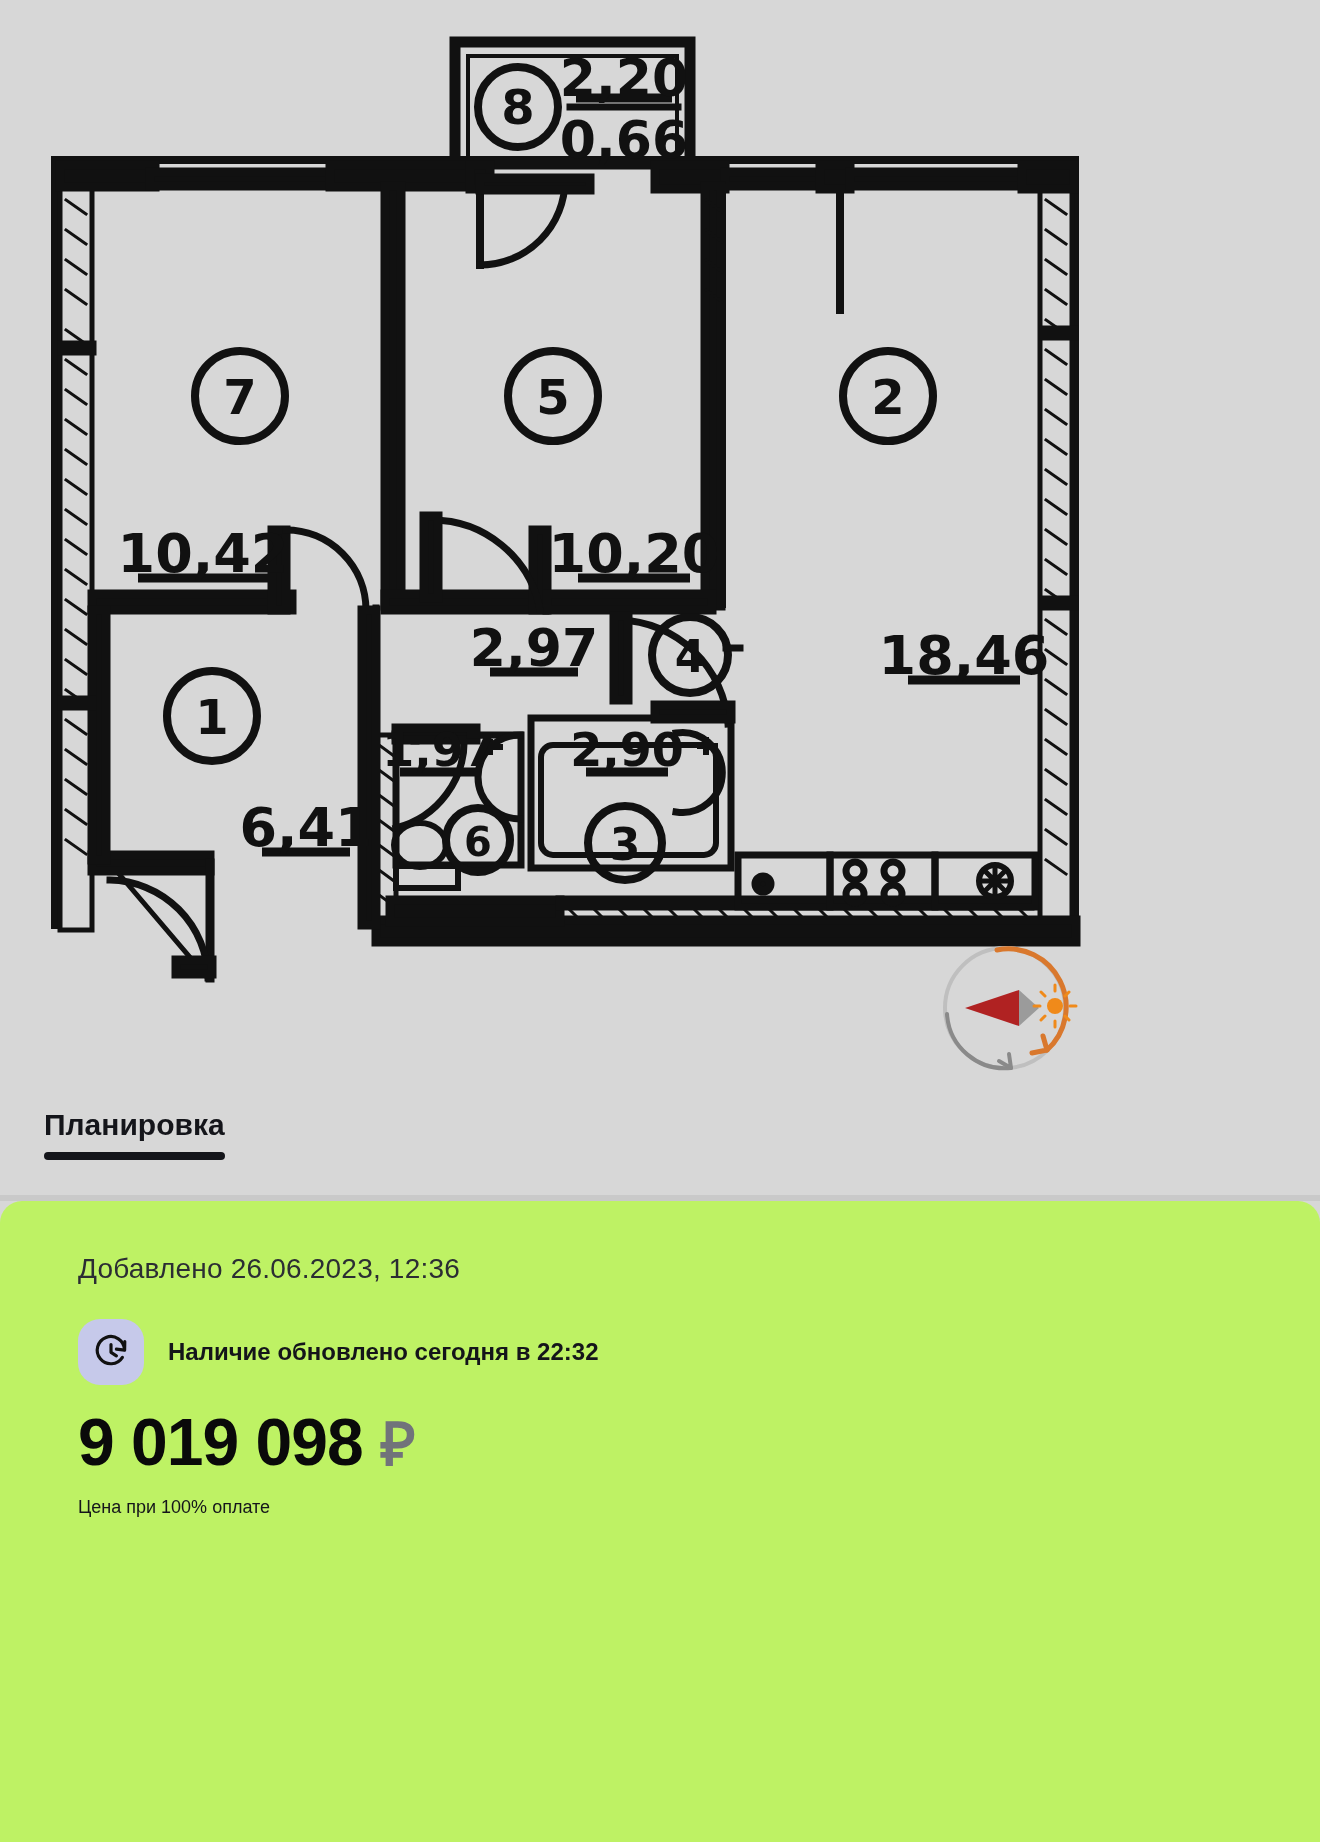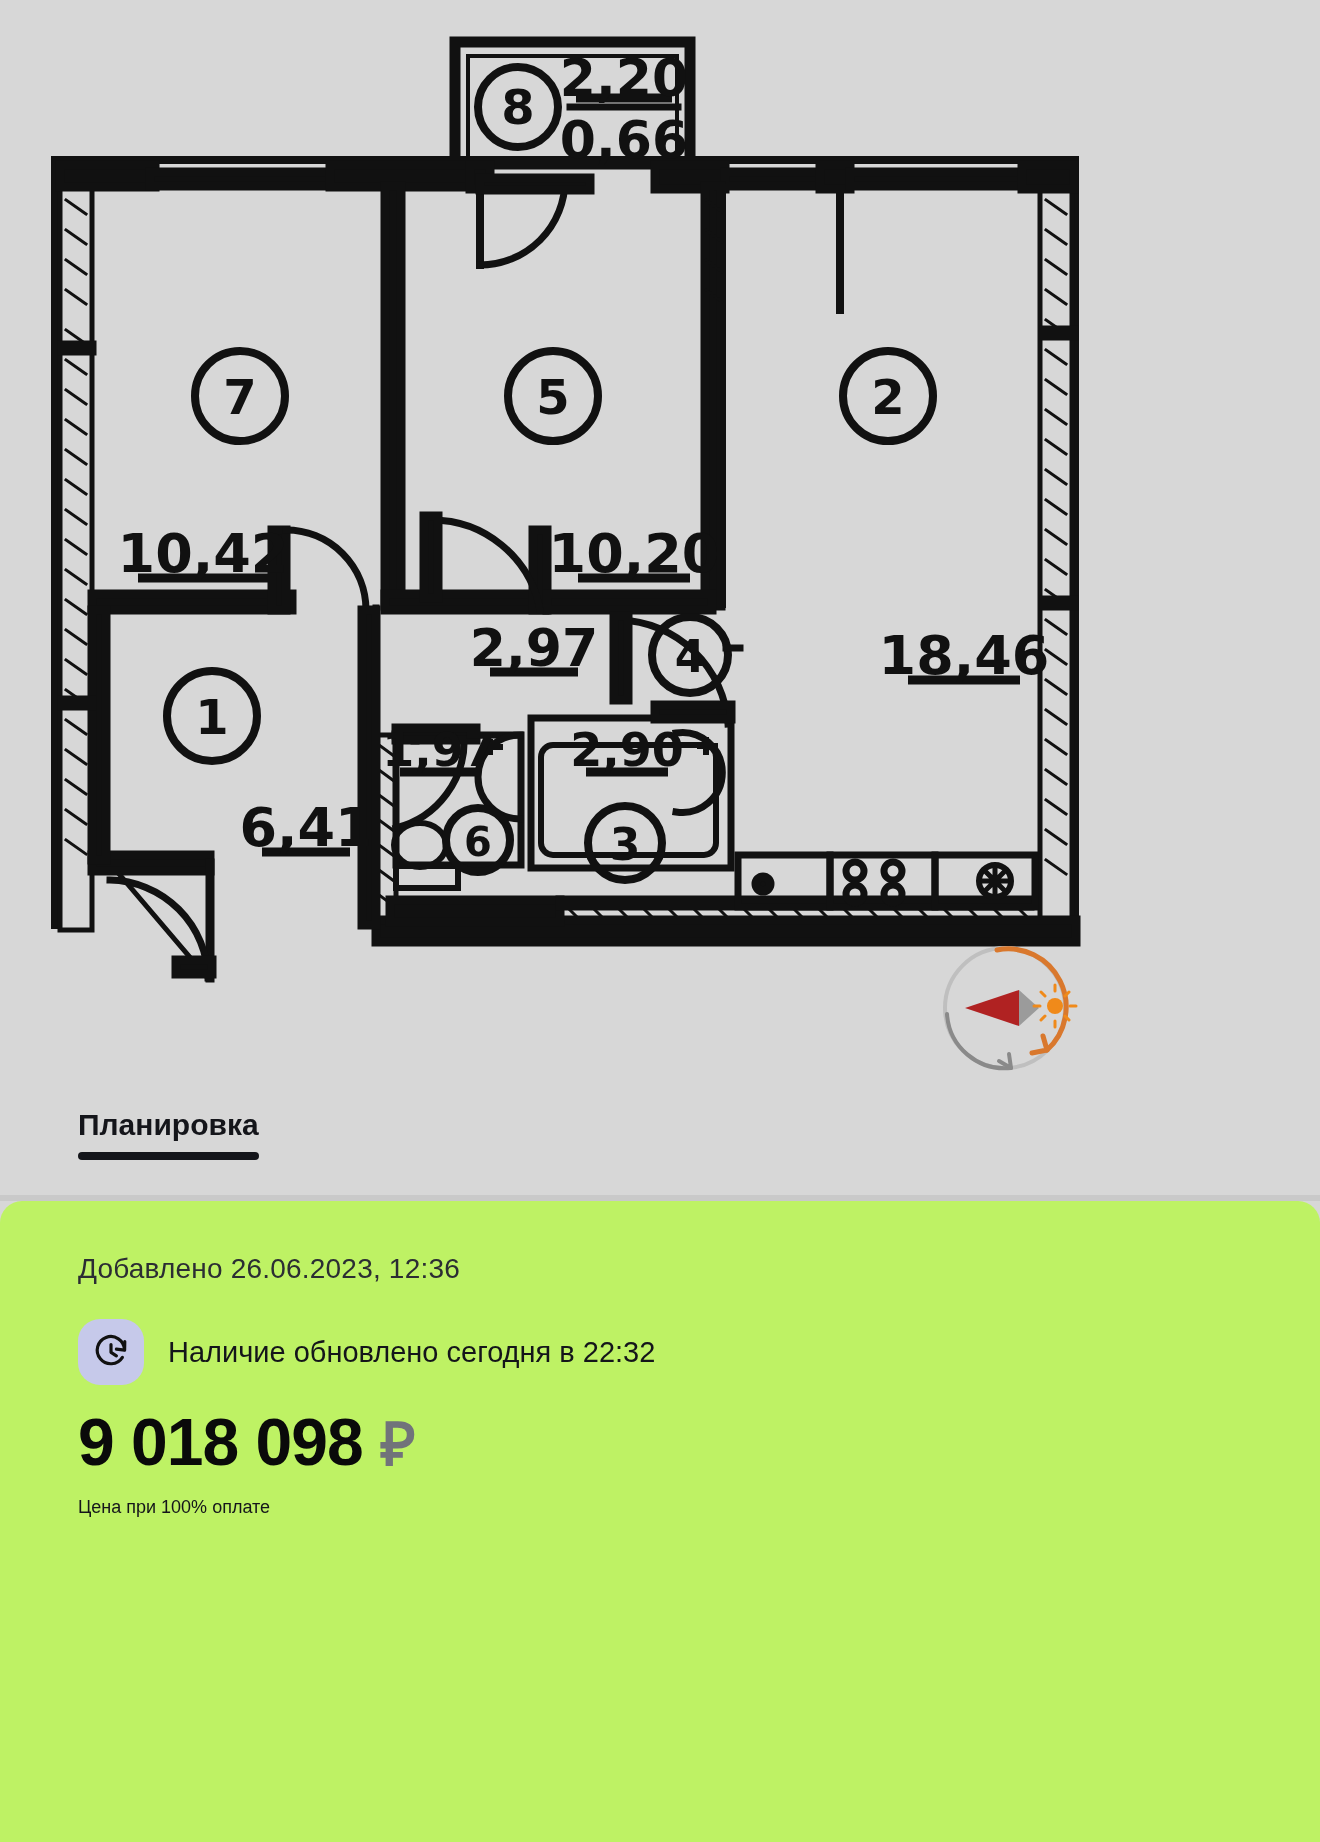--- a/index.html
+++ b/index.html
@@ -34,21 +34,21 @@
     font-family:"DejaVu Sans", sans-serif;
   }
 
   
   #tabs {
     position:absolute; left:0; top:1080px; width:1320px; height:115px;
     background:#d7d7d7;
   }
   .tabs-row {
     display:flex; align-items:center; height:100%;
-    padding-left:78px; gap:0px;
+    padding-left:44px; gap:0px;
   }
   .tab {
     position:relative;
     font-size:30px; font-weight:700;
     color:#14151a;
     padding:0 0 26px 0;
     margin-right:80px;
     cursor:pointer;
     white-space:nowrap;
     display:flex; align-items:center; gap:16px;
@@ -81,21 +81,21 @@
     position:absolute; left:78px; top:1220px;
     display:flex; align-items:center; gap:24px;
   }
   .avail-row { top:118px; }
   .clock-badge {
     width:66px; height:66px; border-radius:22px;
     background:#c6c9ea;
     display:flex; align-items:center; justify-content:center;
     flex:0 0 auto;
   }
-  .avail-text { font-size:29px; font-weight:400; color:#14151a; white-space:nowrap; }
+  .avail-text { font-size:24px; font-weight:700; color:#14151a; white-space:nowrap; }
 
   .price {
     position:absolute; left:78px; top:200px;
     font-size:66px; font-weight:700; letter-spacing:-1px;
     color:#0a0a0a; white-space:nowrap;
     display:flex; align-items:baseline; gap:18px;
   }
   .rub { color:#71737a; font-weight:700; font-size:60px; }
   .price-note {
     position:absolute; left:78px; top:296px;
@@ -341,18 +341,18 @@
       <svg width="38" height="38" viewBox="0 0 24 24" fill="none" stroke="#111" stroke-width="2" stroke-linecap="round" stroke-linejoin="round">
         <path d="M20.5 10.5 A 8.6 8.6 0 1 0 19.2 15.4"></path>
         <path d="M20.7 5.4 L20.6 10.8 L15.4 10.2"></path>
         <path d="M12 7.3 V12.2 L15.4 14.4"></path>
       </svg>
     </span>
     <span class="avail-text">Наличие обновлено сегодня в 22:32</span>
   </div>
 
   <div class="price">
-    <span>9 018 098</span>
+    <span>9 019 098</span>
     <span class="rub">₽</span>
   </div>
 
   <div class="price-note">Цена при 100% оплате</div>
 </div>
 
 </body></html>

